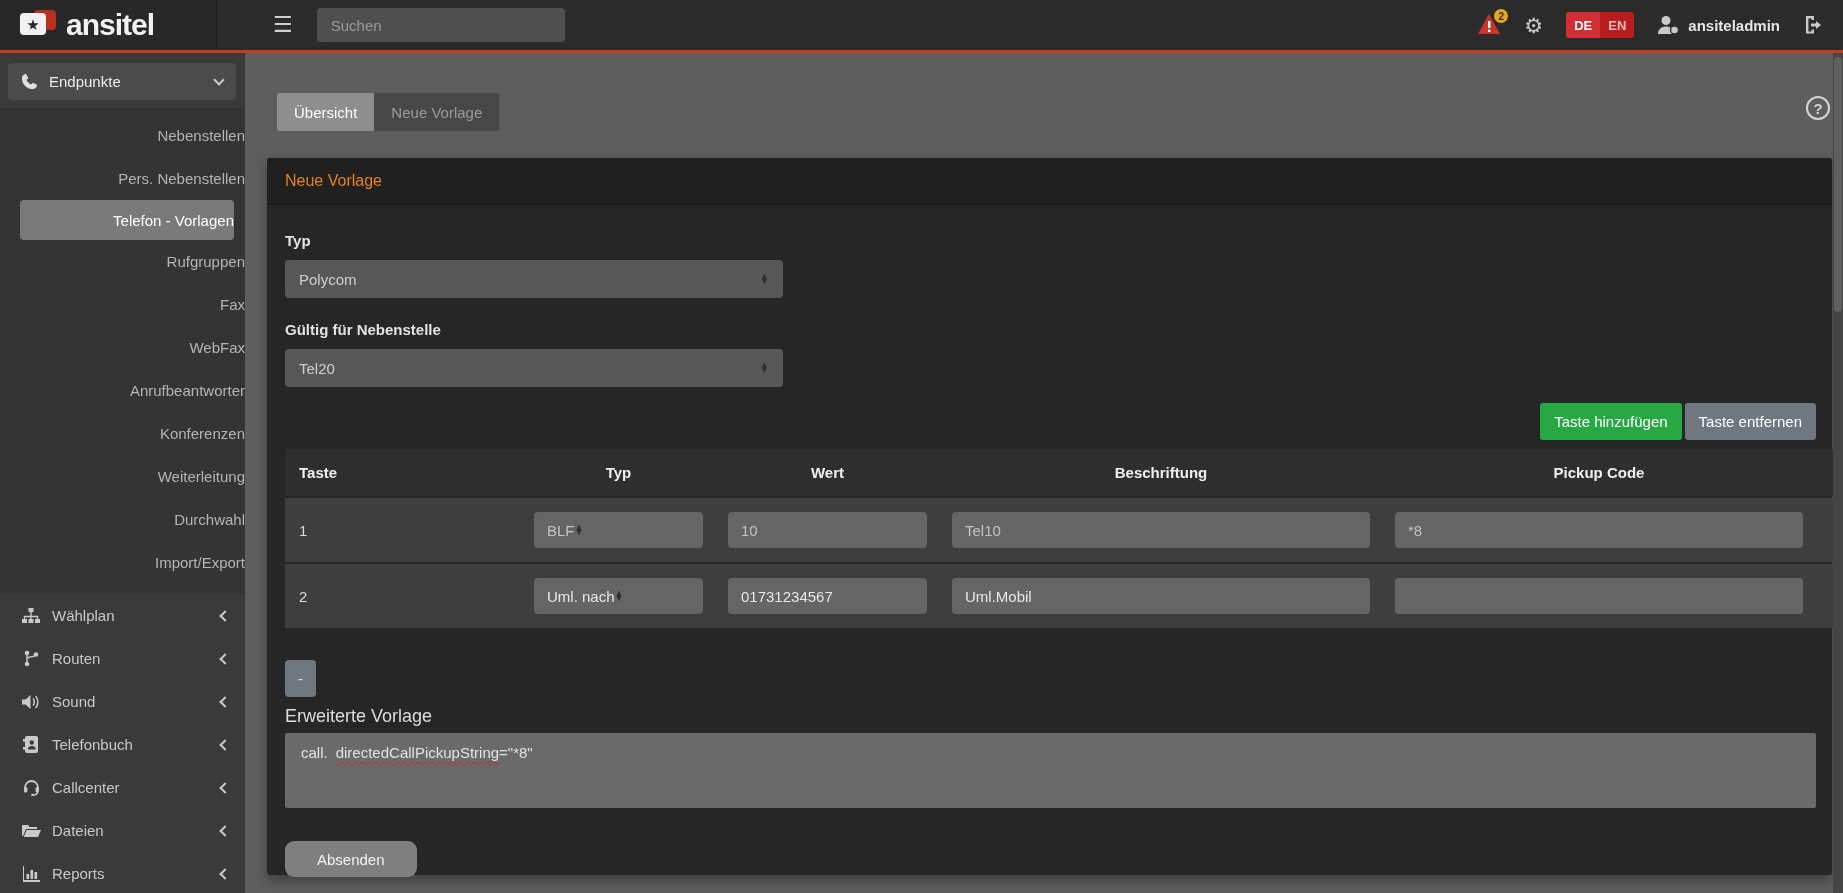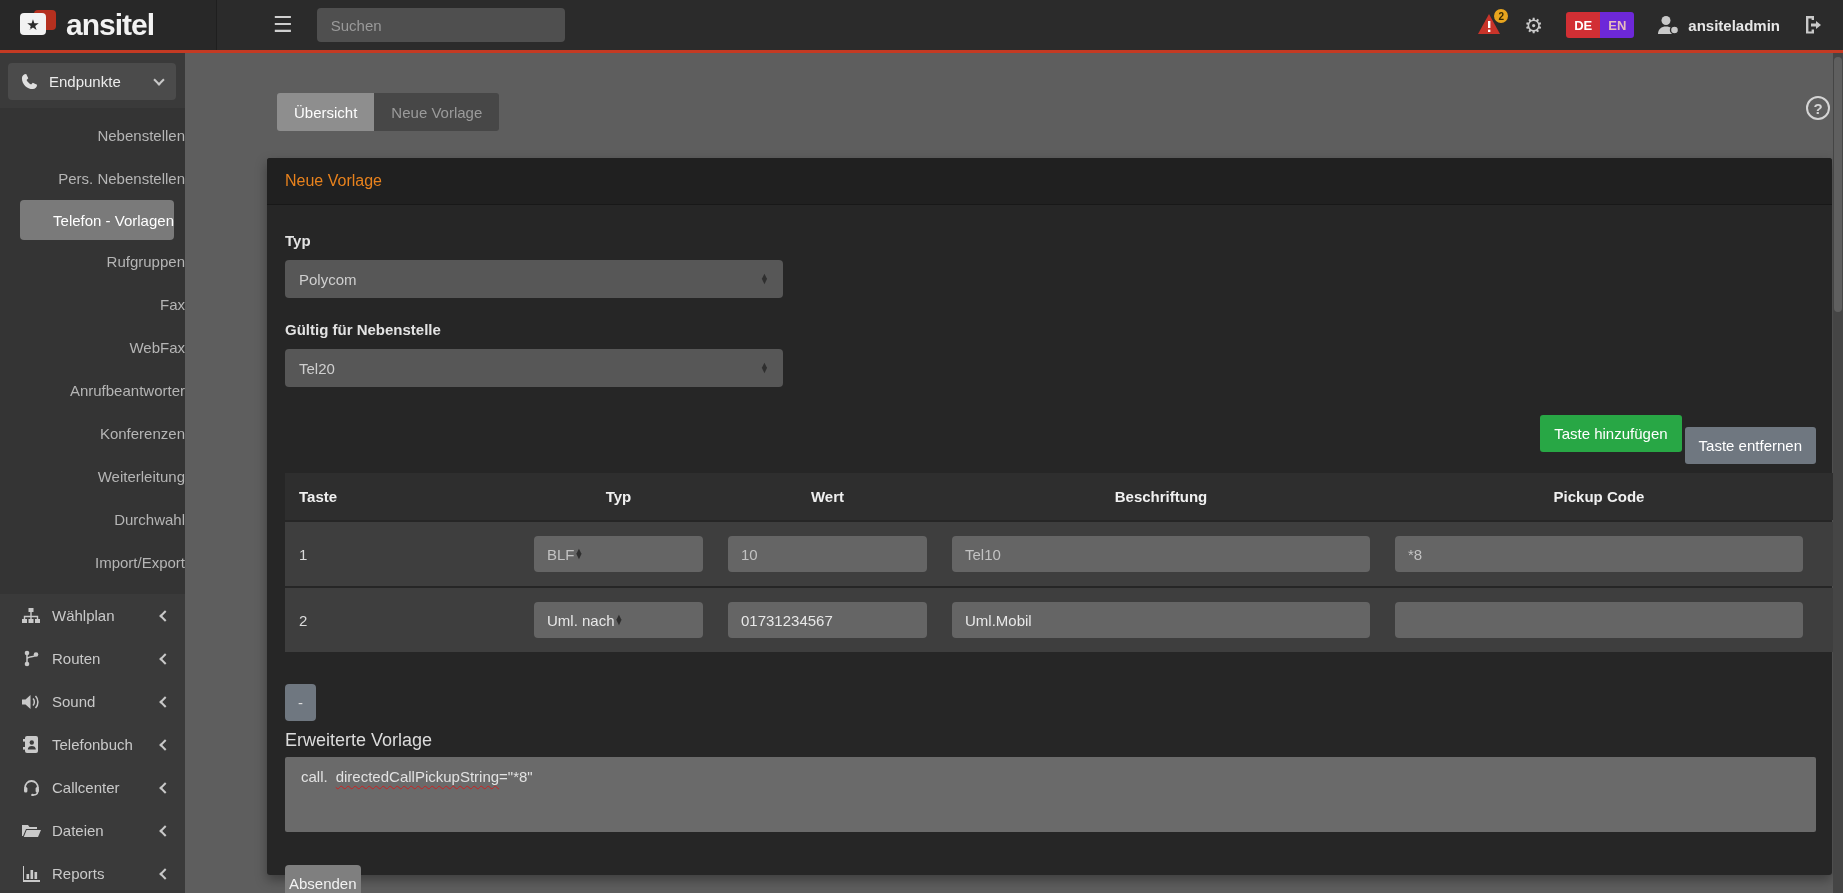--- a/index.html
+++ b/index.html
@@ -52,27 +52,27 @@
   .alert-wrap { position:relative; width:24px; height:24px; cursor:pointer; }
   .alert-badge {
     position:absolute; top:-4px; right:-7px; min-width:14px; height:14px;
     background:#e8a51e; color:#3a2a00; font-size:10px; font-weight:bold;
     border-radius:50%; display:flex; align-items:center; justify-content:center;
     padding:0 2px;
   }
   .gear { font-size:21px; color:#c9c9c9; cursor:pointer; line-height:1;}
   .lang-pill { display:flex; border-radius:3px; overflow:hidden; cursor:pointer; font-size:13px; font-weight:bold; height:26px;}
   .lang-de { background:#d22f34; color:#fff; padding:0 8px; display:flex; align-items:center;}
-  .lang-en { background:#6d28d9; color:#e6bcbe; padding:8px 8px; display:flex; align-items:center;}
+  .lang-en { background:#b91c1c; color:#e6bcbe; padding:8px 8px; display:flex; align-items:center;}
   .user-wrap { display:flex; align-items:center; gap:9px; cursor:pointer;font-weight:bold;}
   .user-name { color:#e6e6e6; font-size:15px; }
   .icon-svg { display:block; }
   
   .sidebar {
-    position:absolute; top:53px; left:0; width:185px; height:840px;
+    position:absolute; top:53px; left:0; width:245px; height:840px;
     background:#3a3a3a; overflow:hidden;
   }
   .side-parent {
     margin:10px 9px 0 8px; height:37px; background:#4b4b4b; border-radius:4px;
     display:flex; align-items:center; padding:0 13px; color:#ececec;
     font-size:15px; cursor:pointer;
   }
   .side-parent .mi { margin-right:11px; }
   .submenu { background:#343434; padding:6px 0 10px 0; margin-top:8px; }
   .submenu-item {
@@ -130,21 +130,21 @@
     color:#cfcfcf; font-size:15px; cursor:pointer;
   }
   .select-box .grow { flex:1; }
   .sort-icon { display:flex; flex-direction:column; align-items:center; line-height:0.55; color:#2f2f2f; font-size:9px; }
   .btn-row { margin-top:16px; display:flex; justify-content:flex-end; gap:3px;align-items:center; }
   .btn {
     height:37px; border:none; border-radius:3px; font-size:15px;
     font-family:inherit; color:#fff; padding:0 14px; cursor:pointer;
   }
   .btn-green { background:#28a745; }
-  .btn-slate { background:#6f7780;margin-top:24px; }
+  .btn-slate { background:#6f7780; }
   
   .keytable { margin-top:9px; width:1821px; }
   .krow {
     display:grid; grid-template-columns:249px 194px 224px 443px 421px;
     align-items:center;
   }
   .krow.head { height:47px; background:#2e2e2e; font-weight:bold; font-size:15px; color:#f0f0f0; }
   .krow.body { height:64px; background:#3e3e3e; margin-top:2px; }
   .hc { text-align:center; padding-right:25px; }
   .hc.last { padding-right:13px; }
@@ -169,22 +169,22 @@
   }
   .adv-label { margin-top:9px; font-size:18px; color:#dcdcdc; }
   .adv-area {
     margin-top:6px; width:1531px; height:75px; background:#6a6a6a;
     border-radius:2px; padding:11px 16px; font-size:15px; color:#e2e2e2;
     cursor:text;
   }
   .squiggle { text-decoration:underline; text-decoration-style:wavy; text-decoration-color:#cc2222; text-decoration-thickness:1px; text-underline-offset:3px;margin-left:8px;}
   .submit-btn {
     margin-top:33px; height:36px; background:#7f7f7f; color:#f2f2f2;
-    border:none; border-radius:4px; font-size:15px; font-family:inherit;
-    padding:0 4px; cursor:pointer; display:block;
+    border:none; border-radius:9px; font-size:15px; font-family:inherit;
+    padding:0 32px; cursor:pointer; display:block;
   }
   
   .scrollbar { position:absolute; top:53px; right:0; width:10px; height:840px; background:#454545; }
   .scroll-thumb { position:absolute; top:4px; left:1px; width:8px; height:255px; background:#5f5f5f; border-radius:4px; }
 </style>
 </head>
 <body>
 
 <div class="topbar">
   <div class="logo-area">

